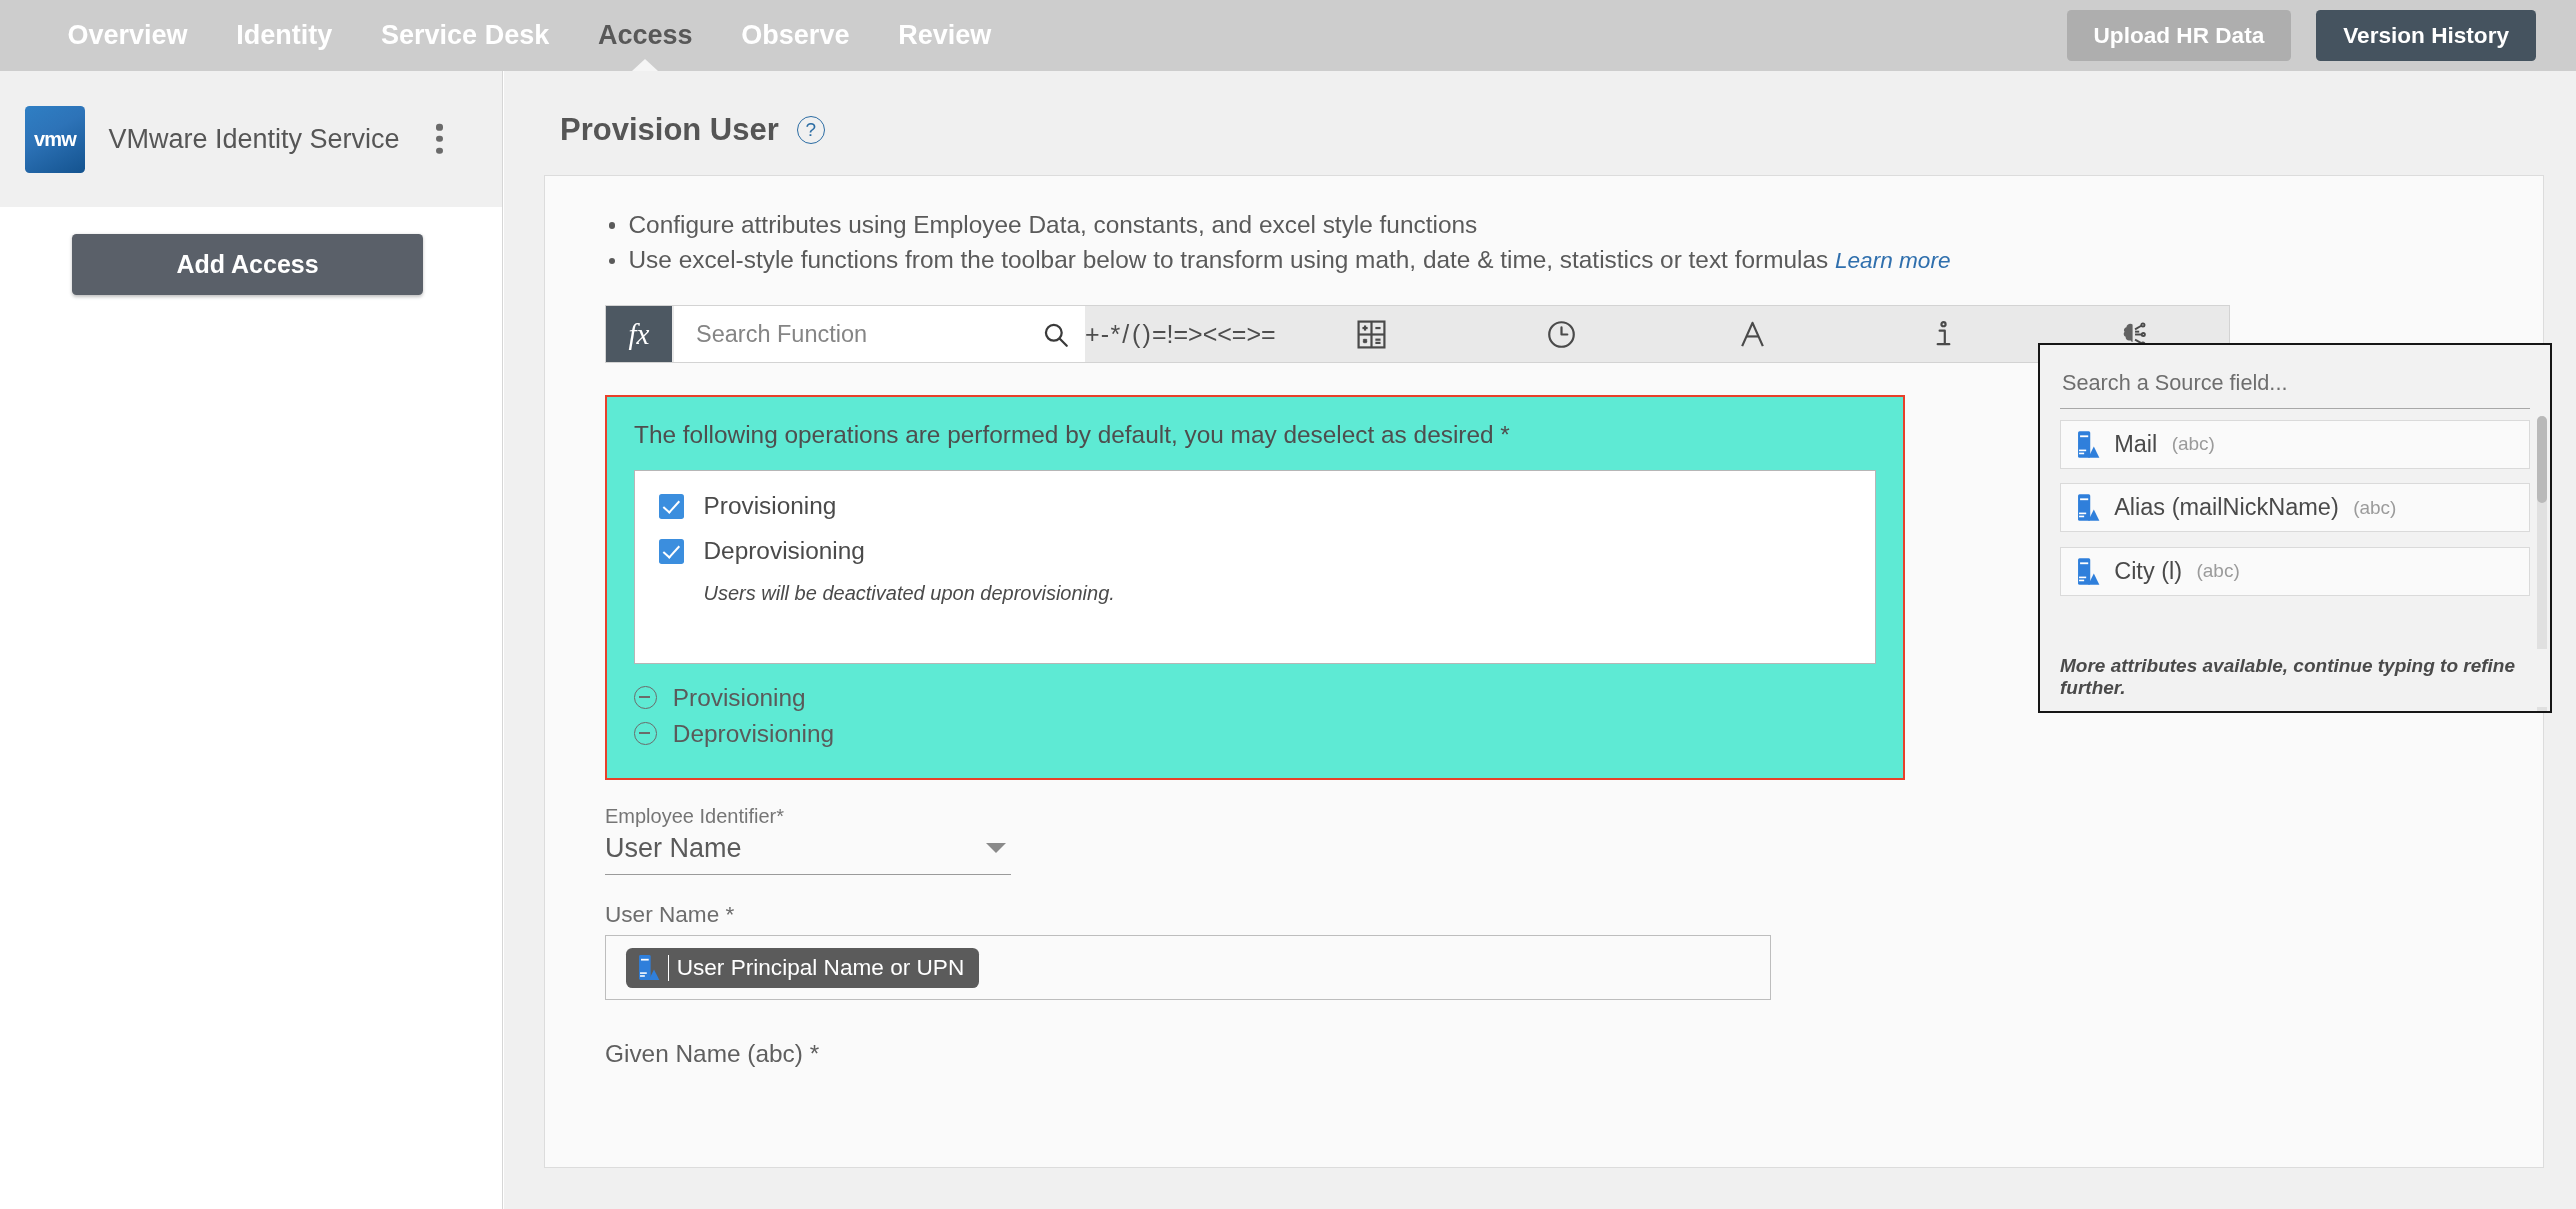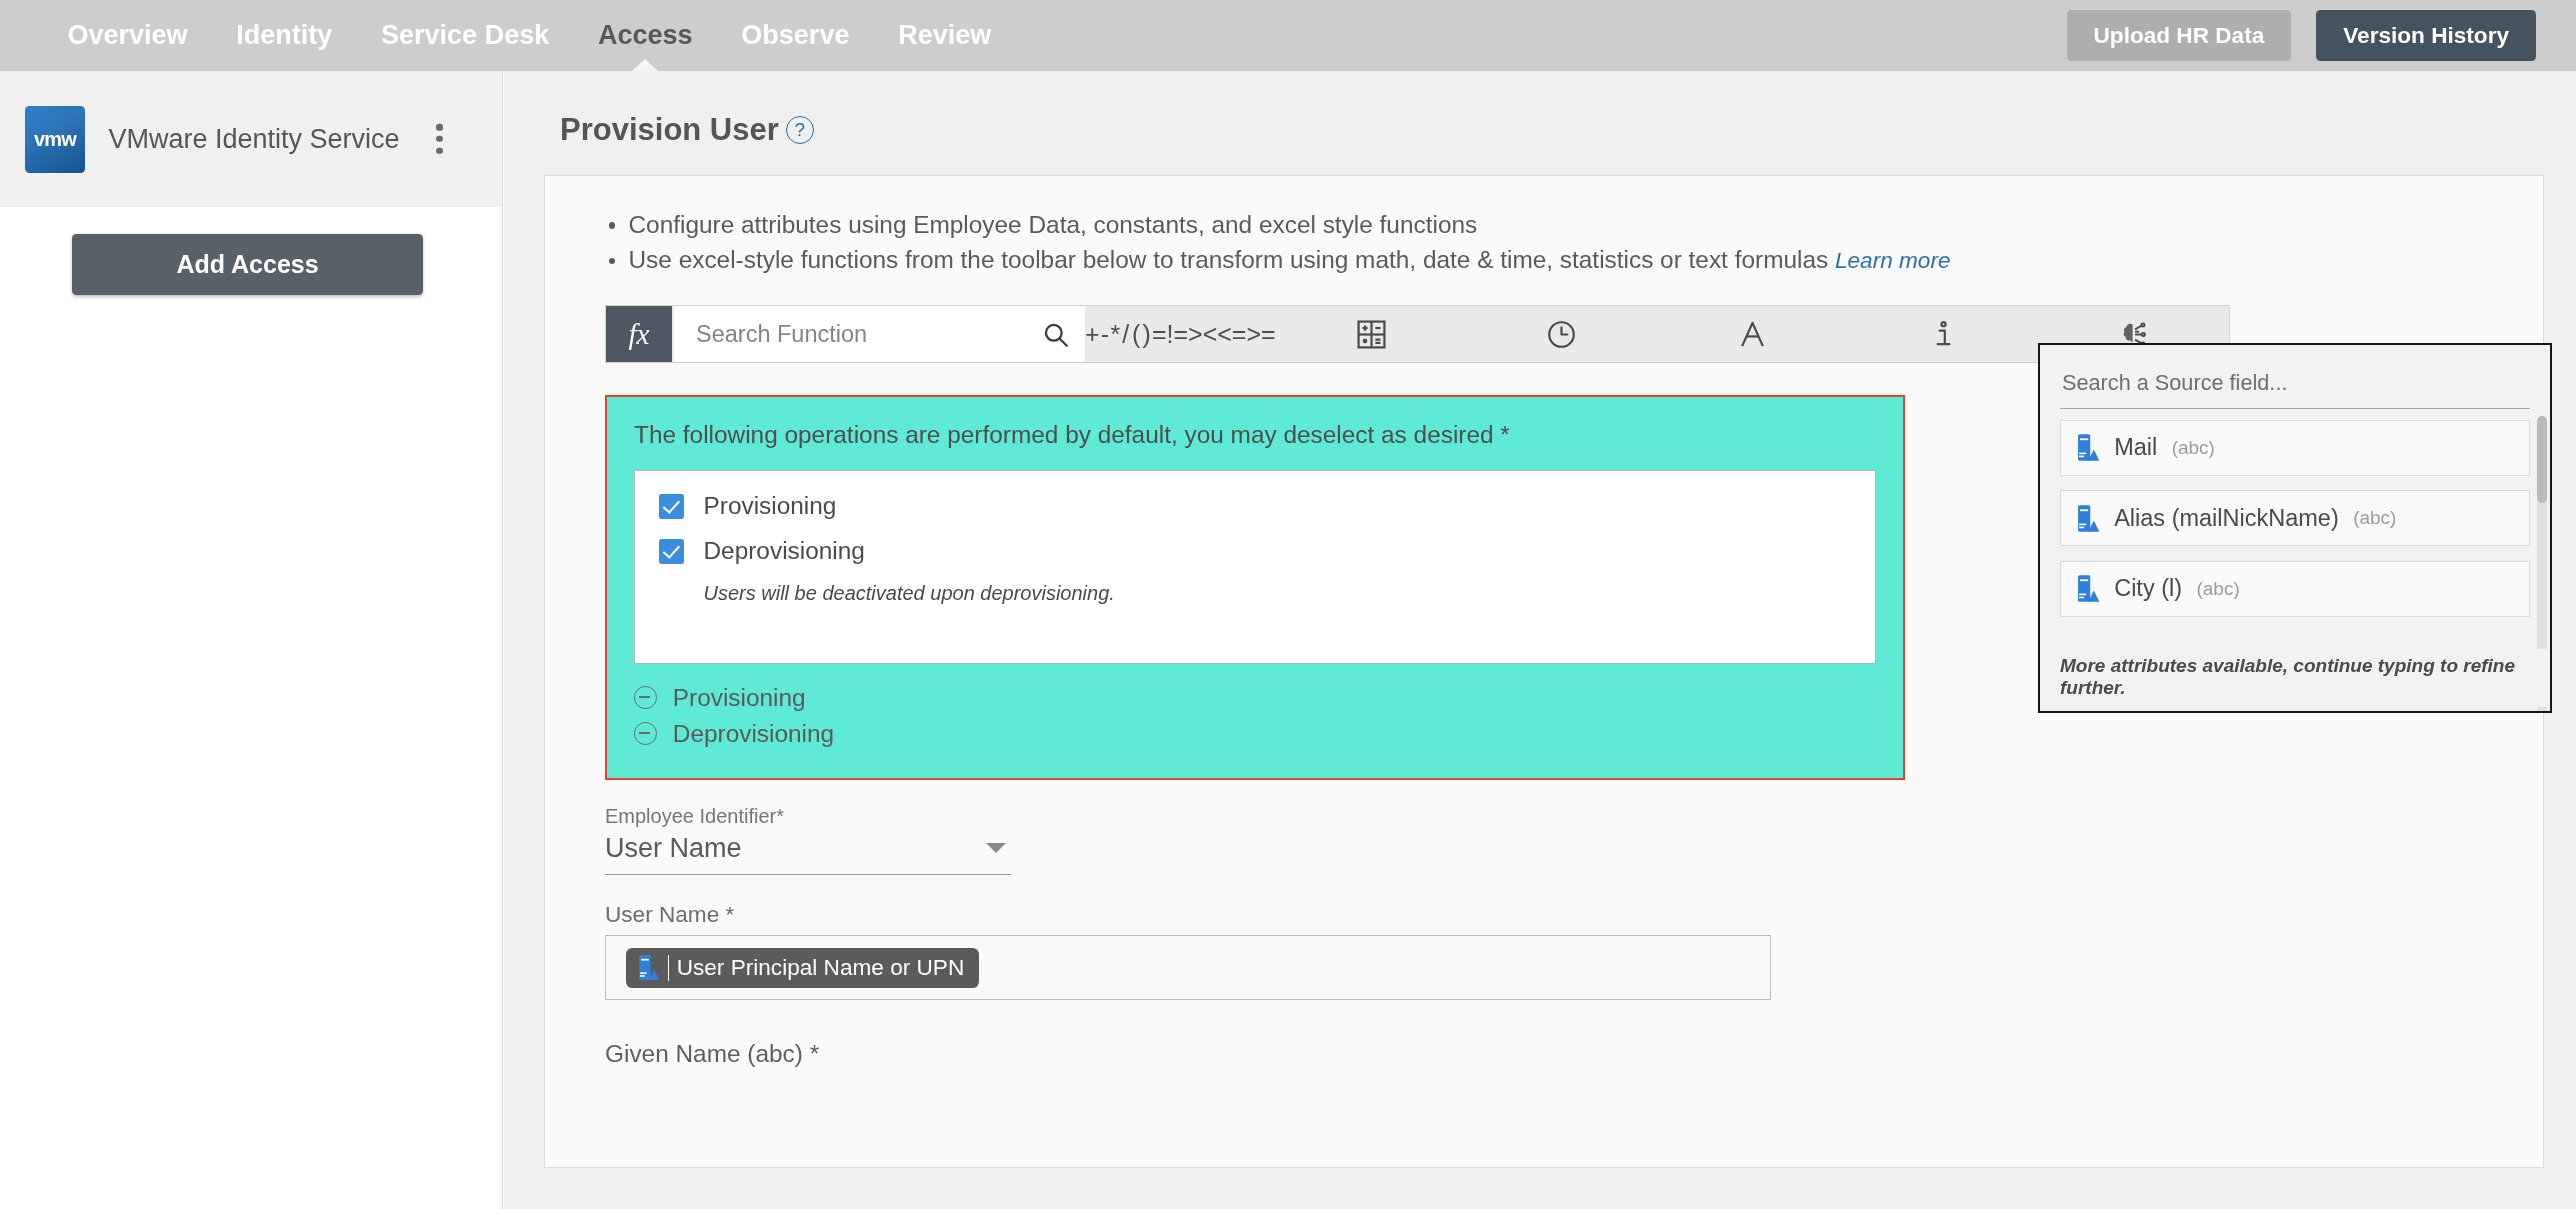--- a/index.html
+++ b/index.html
@@ -130,21 +130,21 @@
   
   .main {
     position: absolute;
     left: 504px; top: 71px;
     width: 2072px; height: 1138px;
     background: #f0f0f0;
     overflow: hidden;
   }
   .page-head {
     padding: 41px 0 0 56px;
-    display: flex; align-items: center; gap: 7px;
+    display: flex; align-items: center; gap: 18px;
   }
   .page-title { font-size: 31px; font-weight: bold; color: #555555; }
   .help-icon {
     width: 28px; height: 28px;
     border: 1.8px solid #2b6ca3;
     border-radius: 50%;
     color: #2b6ca3;
     font-size: 19px;
     display: flex; align-items: center; justify-content: center;
     cursor: pointer;
@@ -384,21 +384,21 @@
   .emp-search input::placeholder { color: #6e6e6e; }
   .emp-list {
     flex: 1;
     overflow: hidden;
     padding: 10.8px 20px 0 20px;
     position: relative;
   }
   .emp-item {
     border: 0.9px solid #dadada;
     background: #fafafa;
-    height: 56px;
+    height: 49px;
     display: flex; align-items: center;
     padding-left: 14.4px;
     margin-bottom: 14.4px;
     cursor: pointer;
   }
   .emp-item-name { font-size: 23.5px; color: #4a4a4a; margin-left: 14.4px; white-space: nowrap; }
   .emp-item-type { font-size: 19px; color: #9b9b9b; margin-left: 14.4px; }
   .emp-scrollbar {
     position: absolute;
     right: 2.7px; top: 7.2px;

